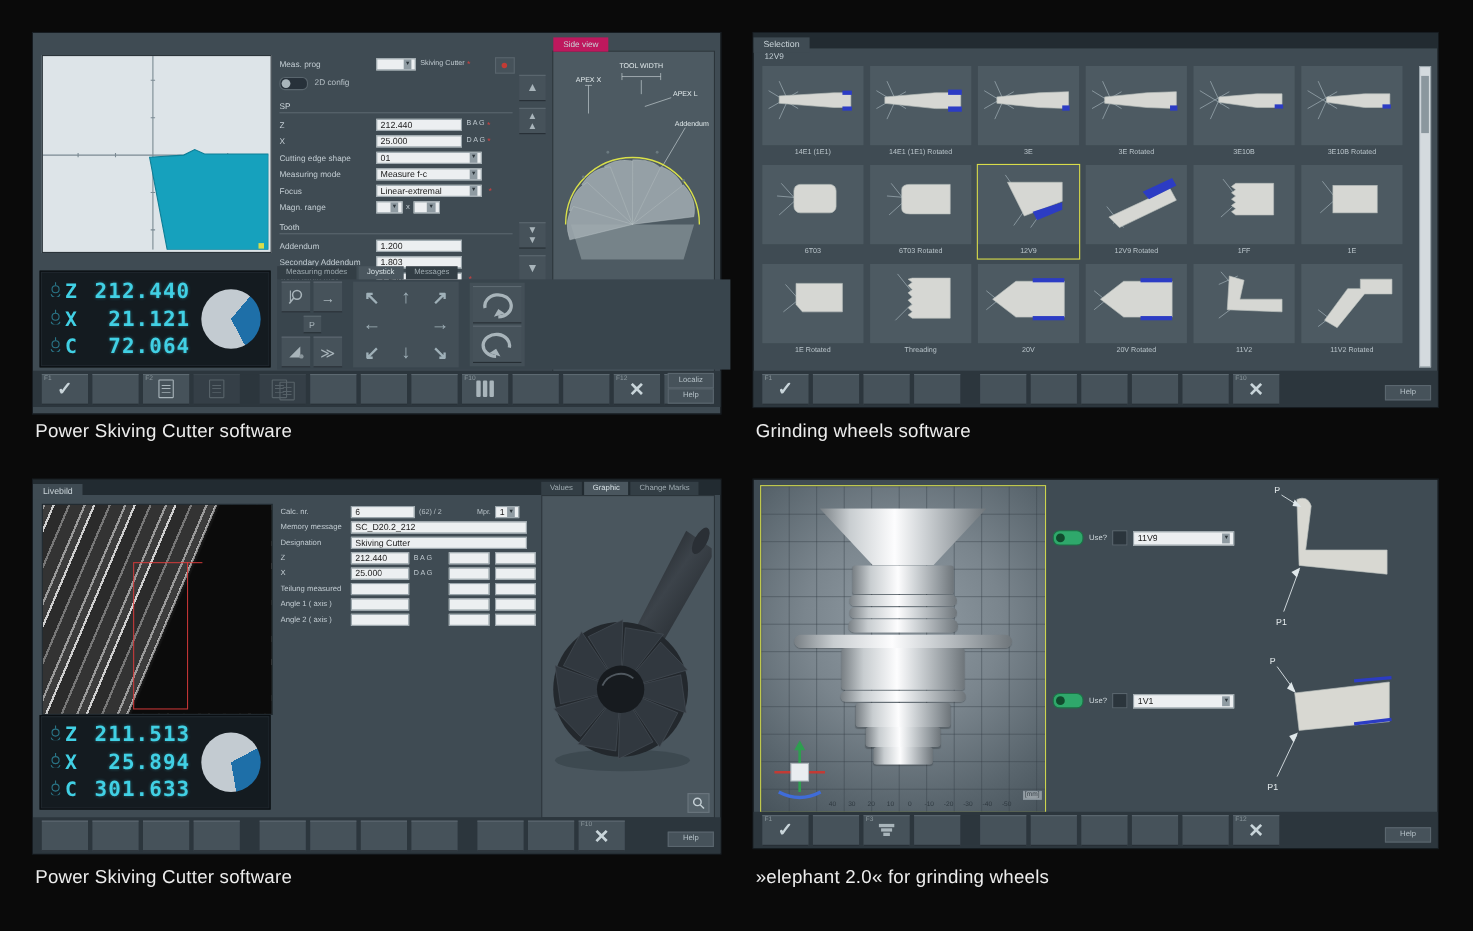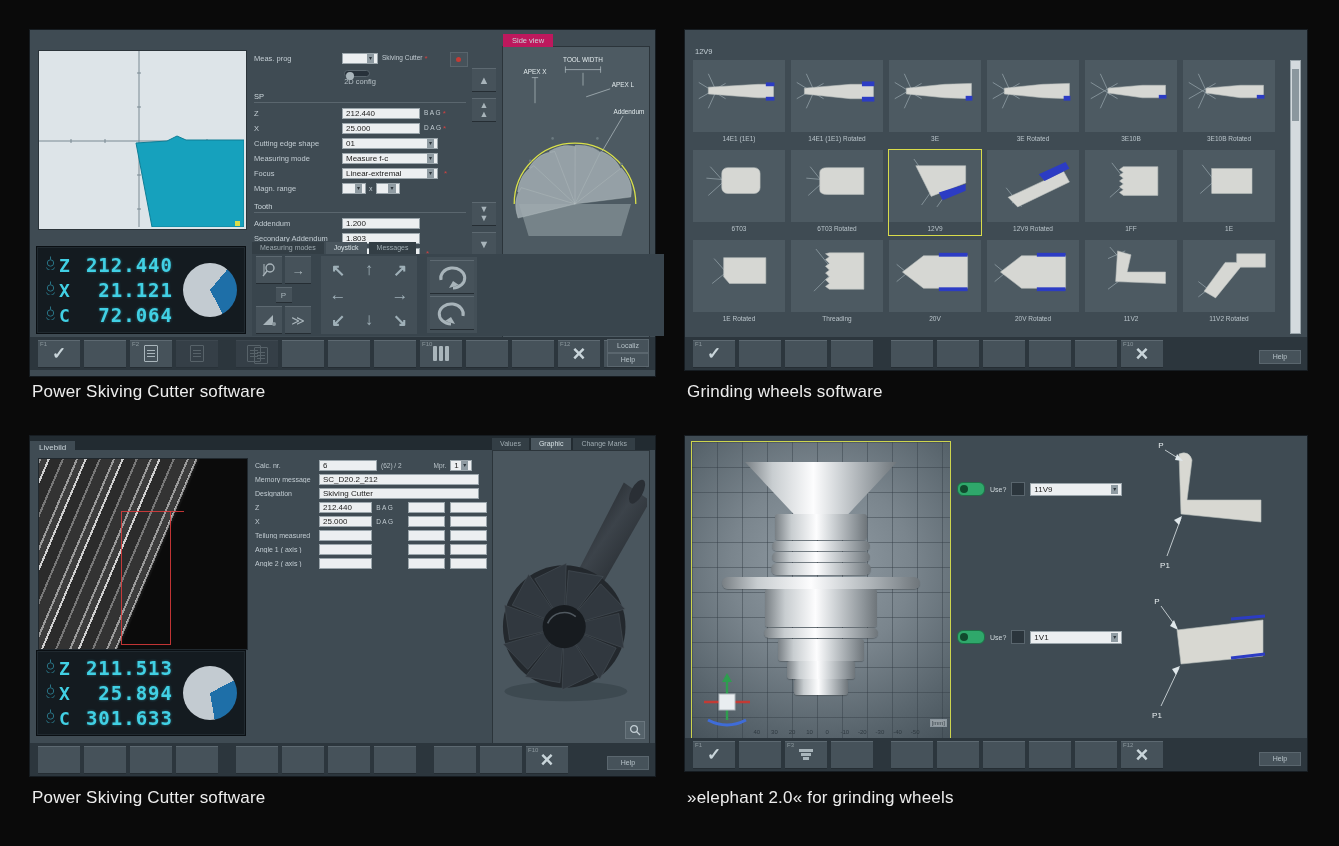--- a/index.html
+++ b/index.html
@@ -48,21 +48,21 @@
   .pie.p-top{background:conic-gradient(from 40deg,#1e6fa8 0 112deg,#c3cbd1 112deg 360deg);}
   .pie.p-bot{background:conic-gradient(from 62deg,#1e6fa8 0 108deg,#c3cbd1 108deg 360deg);}
 
   
   #p1{left:30px;top:30px;width:625px;height:346px;}
   #p1-plot{position:absolute;left:8px;top:20px;width:207px;height:178px;background:#dde4e8;border:1px solid #2b343a;}
   #p1-form{position:absolute;left:224px;top:20px;width:212px;}
   #p1-form .fld.main{width:78px;}
   .fld.mini{width:24px;flex-direction:column;} .xsep{font-size:7px;color:#c2ccd2;margin:0 3px;}
   .hdr-row{display:flex;align-items:center;height:16px;}
-  .toggle-row{display:flex;align-items:center;height:16px;margin-top:4px;flex-direction:column;}
+  .toggle-row{display:flex;align-items:flex-start;height:16px;margin-top:4px;}
   .tgl{width:24px;height:10px;border-radius:5px;background:#27313a;border:1px solid #59656d;position:relative;margin-right:6px;}
   .tgl i{position:absolute;left:1px;top:1px;width:8px;height:8px;border-radius:50%;background:#a9b5bb;}
   .tgl-lab{font-size:7.5px;color:#b6c0c6;}
   #p1-arrows{position:absolute;left:442px;top:22px;width:24px;}
   .abtn{width:24px;height:22px;background:#46525a;border-top:1px solid #5d6971;border-bottom:1px solid #252d33;color:#a8b4ba;display:flex;flex-direction:column;align-items:center;justify-content:center;margin-bottom:6px;font-size:11px;line-height:9px;}
   .abtn.dbl{font-size:9px;}
   .mini-red{position:absolute;left:420px;top:22px;width:16px;height:13px;background:#46525a;border:1px solid #59656d;}
   .mini-red:after{content:"";position:absolute;left:5px;top:4px;width:5px;height:5px;border-radius:50%;background:#c23b35;}
   #p1-side{position:absolute;left:472px;top:16px;width:146px;height:292px;background:#4d5a62;border:1px solid #2b343a;}
   #p1-side .ptab{position:absolute;top:-13px;left:0;height:13px;line-height:13px;background:#be185d;font-size:7.5px;}
@@ -448,20 +448,23 @@
         <div class="tbtn">
           <span class="csled"></span>
         </div>
       </div>
     <div class="helpbtn" style="right:6px;top:309px;">Localiz</div>
     <div class="helpbtn" style="right:6px;top:323px;">Help</div>
   </div>
   <div class="cap" style="left:32px;top:382px;">Power Skiving Cutter software</div>
 
   <div class="panel" id="p2">
+    <div class="tabbar">
+      <span class="ptab">Selection</span>
+    </div>
     <div id="p2-head">12V9</div>
     <div id="tiles">
         <div class="tile" style="left:0px;top:0px">
           <div class="timg"><svg width="92" height="64" viewBox="0 0 96 60">
               <path class="hl" d="M6,20 L34,37 M6,37 L34,21 M16,11 L26,33 M16,47 L26,25"></path>
               <polygon class="mp" points="16,25 68,22 84,22 84,36 68,36 16,32"></polygon>
               <rect class="bl" x="76" y="20" width="9" height="4"></rect>
               <rect class="bl" x="76" y="35" width="9" height="4"></rect>
             </svg></div>
           <div class="tlabel">14E1 (1E1)</div>

